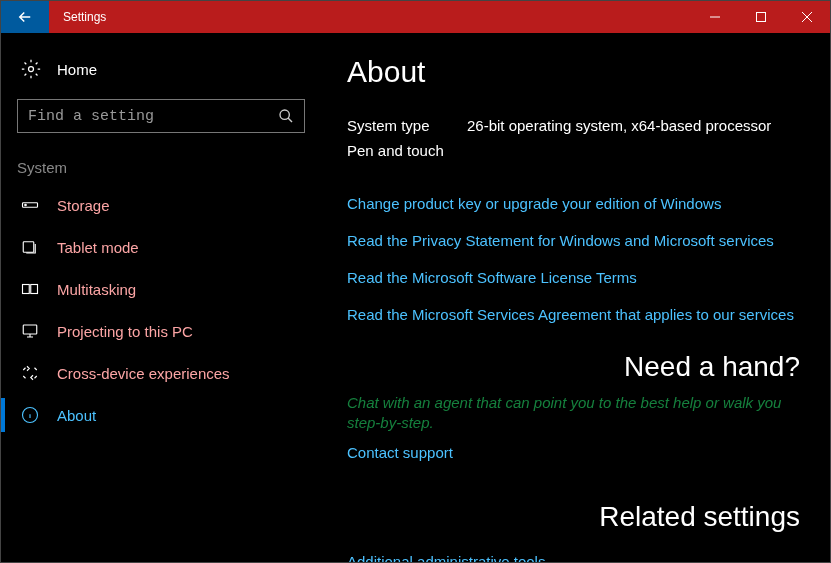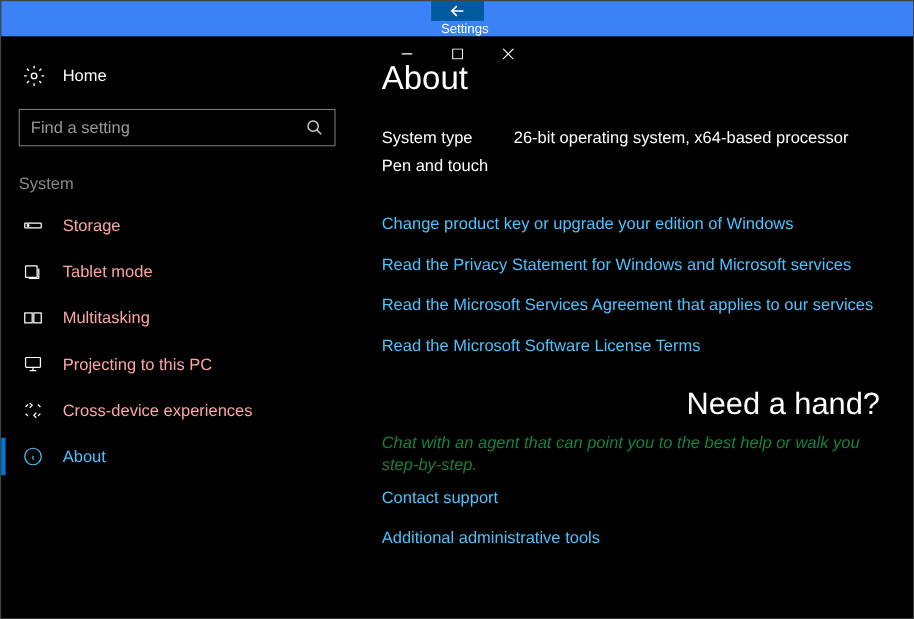--- a/index.html
+++ b/index.html
@@ -6,25 +6,24 @@
     body {
       font-family: "Segoe UI", Arial, sans-serif;
       background: #000;
       color: #fff;
       width: 831px;
       height: 563px;
       overflow: hidden;
       border: 1px solid #444;
     }
     .titlebar {
-      background: #3b82f6;
+      background: #b91c1c;
       height: 32px;
       display: flex;
       align-items: center;
-      flex-direction: column;
     }
     .back-btn {
       width: 48px;
       height: 32px;
       display: flex;
       align-items: center;
       justify-content: center;
       background: #005a9e;
       color: #fff;
     }
@@ -70,21 +69,21 @@
       padding: 0 10px;
       margin: 4px 0 20px 0;
     }
     .search-box input {
       background: transparent;
       border: none;
       outline: none;
       color: #fff;
       font-size: 15px;
       flex: 1;
-      font-family: Liberation Sans, sans-serif;
+      font-family: Liberation Mono, monospace;
     }
     .search-box input::placeholder { color: #999; }
     .search-icon { width: 16px; height: 16px; }
     .section-label {
       color: #888;
       font-size: 15px;
       padding: 6px 4px 8px 0px;
     }
     .nav-list { margin-left: -16px; margin-right: -16px; }
     .nav-item {
@@ -259,22 +258,23 @@
         <span class="info-label">System type</span>
         <span class="info-value">26-bit operating system, x64-based processor</span>
       </div>
       <div class="info-row">
         <span class="info-label">Pen and touch</span>
       </div>
     </div>
 
     <a class="link">Change product key or upgrade your edition of Windows</a>
     <a class="link">Read the Privacy Statement for Windows and Microsoft services</a>
+    <a class="link">Read the Microsoft Software License Terms</a>
     <a class="link">Read the Microsoft Services Agreement that applies to our services</a>
-    <a class="link">Read the Microsoft Software License Terms</a>
 
     <h2 class="section-title">Need a hand?</h2>
     <p class="body-text">Chat with an agent that can point you to the best help or walk you step-by-step.</p>
     <a class="link">Contact support</a>
 
+    <h2 class="section-title" style="margin-top:30px;">Related settings</h2>
     <a class="link">Additional administrative tools</a>
   </div>
 </div>
 
 </body></html>

